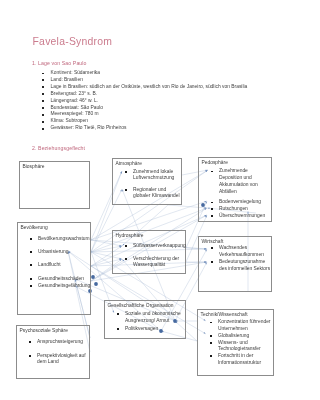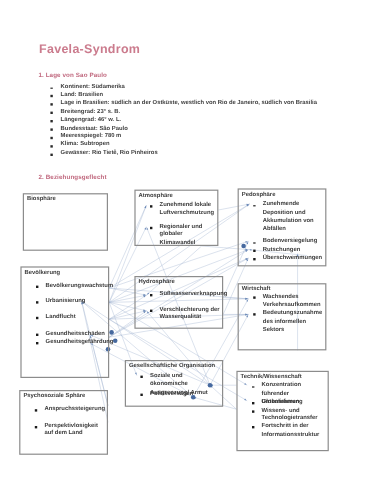--- a/index.html
+++ b/index.html
@@ -1,19 +1,19 @@
 <!DOCTYPE html>
 <html><head>
 <meta charset="utf-8">
 <style>
   html,body{margin:0;padding:0;}
   body{width:282px;height:400px;background:#ffffff;
        font-family:"Liberation Sans",sans-serif;overflow:hidden;
        -webkit-font-smoothing:antialiased;}
-  #page{position:relative;width:282px;height:400px;font-weight:bold;}
+  #page{position:relative;width:282px;height:400px;}
 
   .doc-title{position:absolute;left:32.5px;top:35.5px;font-size:10.4px;color:#cb7b8d;
              letter-spacing:0.25px;white-space:nowrap;}
 
   .sec-head{position:absolute;font-size:5.2px;color:#c0687e;white-space:nowrap;letter-spacing:.1px;}
 
   .li{position:absolute;font-size:4.9px;color:#3f3f3f;white-space:nowrap;letter-spacing:0;}
   .li::before{content:"";position:absolute;left:-8.2px;top:2.5px;width:1.9px;height:1.9px;
               background:#2a2a2a;}
 

